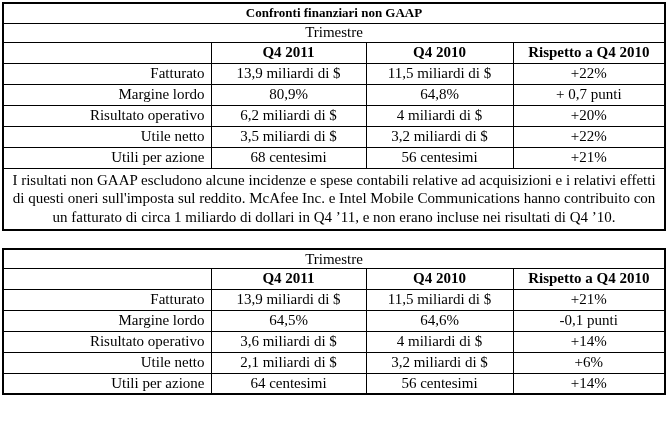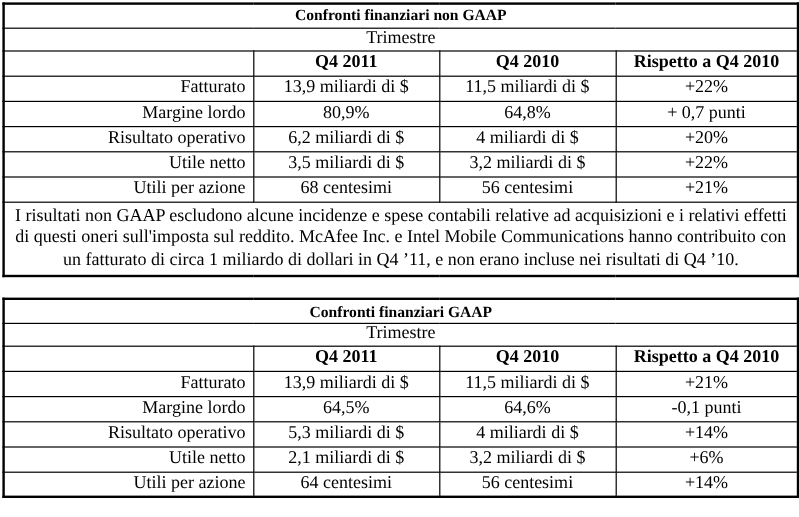--- a/index.html
+++ b/index.html
@@ -114,23 +114,20 @@
   <div class="table-gap"></div>
 
   <table class="fin">
     <colgroup>
         <col class="c1">
         <col class="c2">
         <col class="c3">
         <col class="c4">
       </colgroup>
     <tbody>
-      <tr class="title-row">
-        <td colspan="4">Confronti finanziari GAAP</td>
-      </tr>
       <tr class="subtitle-row">
         <td colspan="4">Trimestre</td>
       </tr>
       <tr class="header-row">
         <td></td>
         <td>Q4 2011</td>
         <td>Q4 2010</td>
         <td>Rispetto a Q4 2010</td>
       </tr>
       <tr>
@@ -140,21 +137,21 @@
         <td>+21%</td>
       </tr>
       <tr>
         <td class="label-cell">Margine lordo</td>
         <td>64,5%</td>
         <td>64,6%</td>
         <td>-0,1 punti</td>
       </tr>
       <tr>
         <td class="label-cell">Risultato operativo</td>
-        <td>5,3 miliardi di $</td>
+        <td>3,6 miliardi di $</td>
         <td>4 miliardi di $</td>
         <td>+14%</td>
       </tr>
       <tr>
         <td class="label-cell">Utile netto</td>
         <td>2,1 miliardi di $</td>
         <td>3,2 miliardi di $</td>
         <td>+6%</td>
       </tr>
       <tr>

